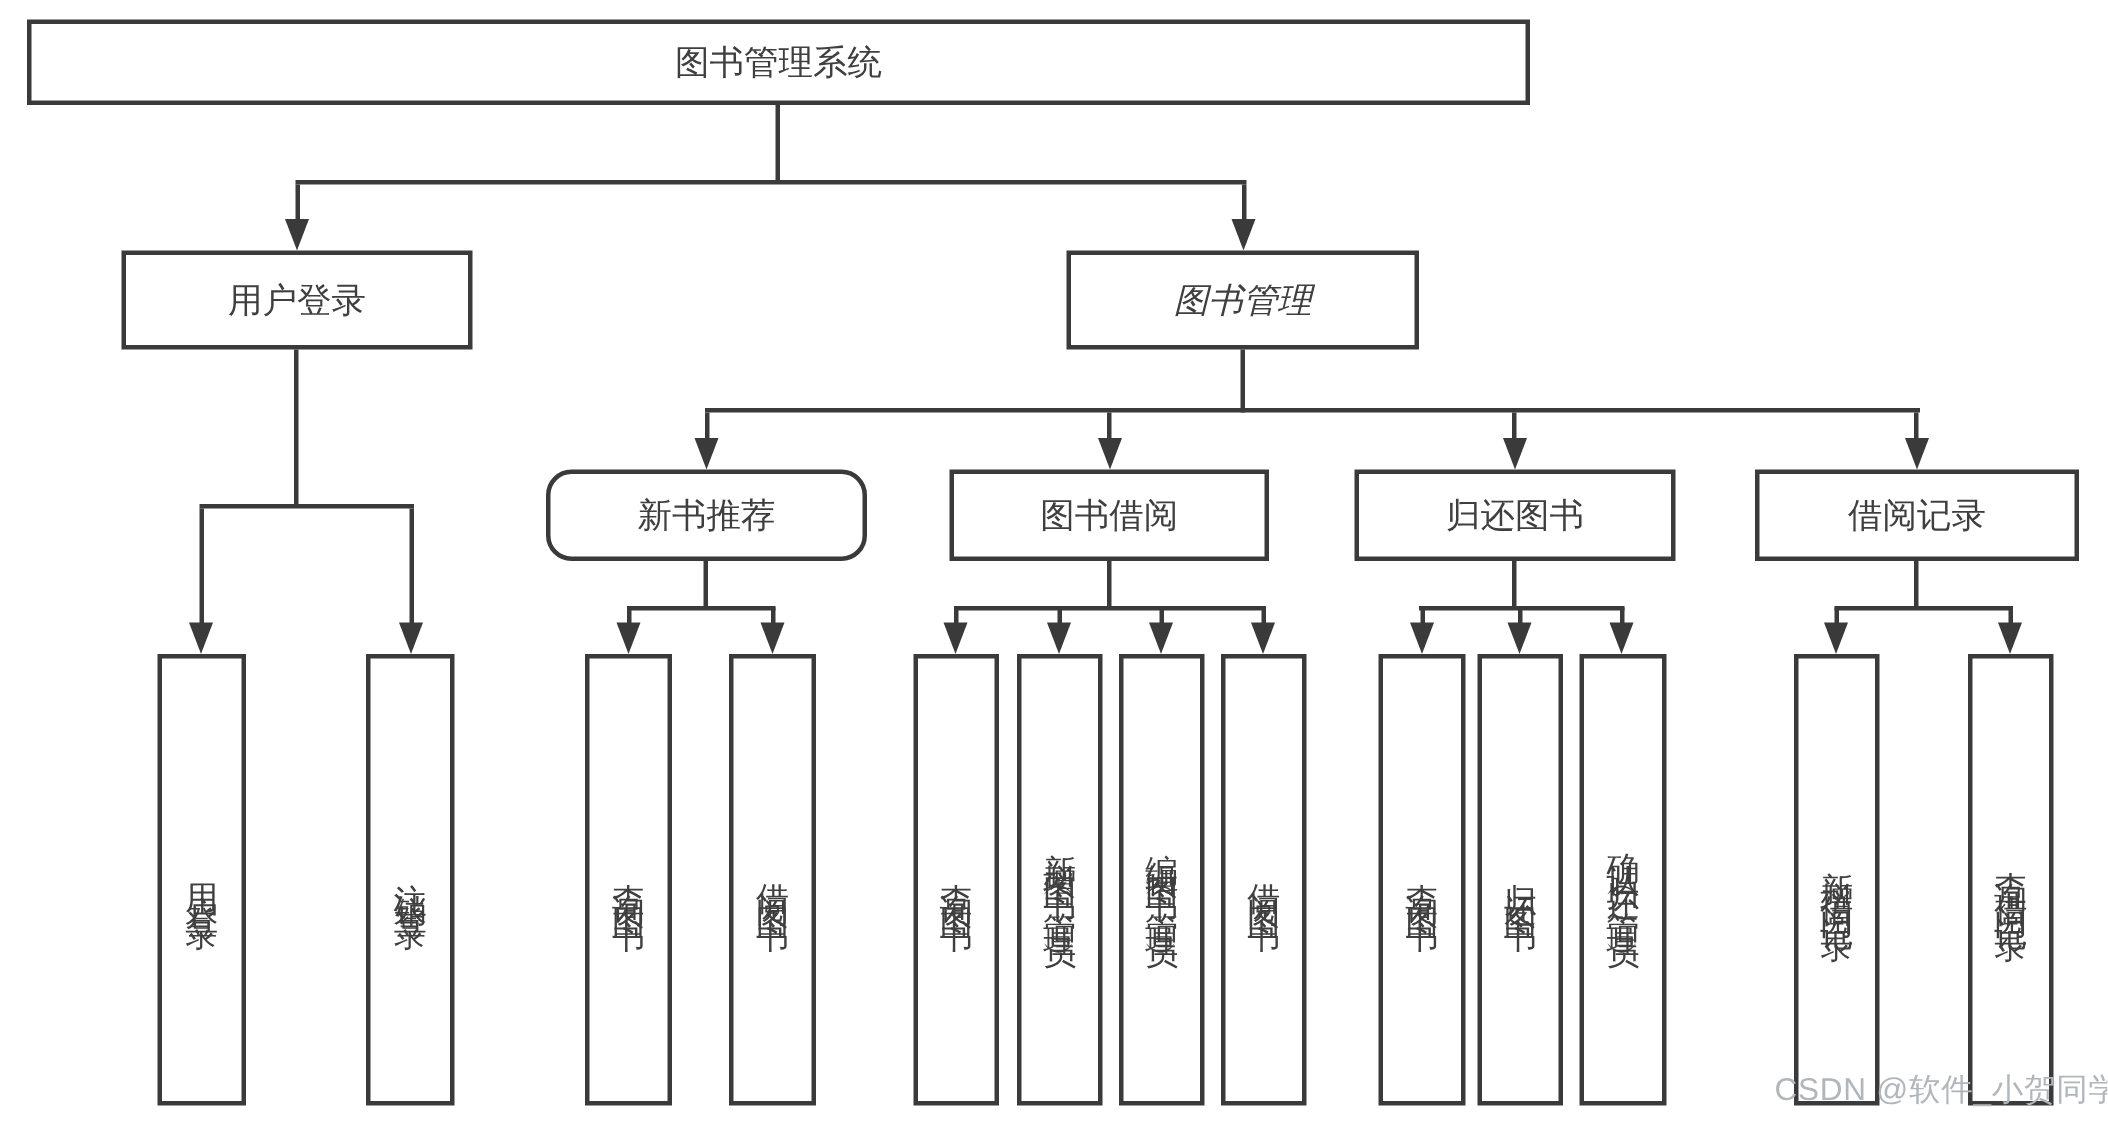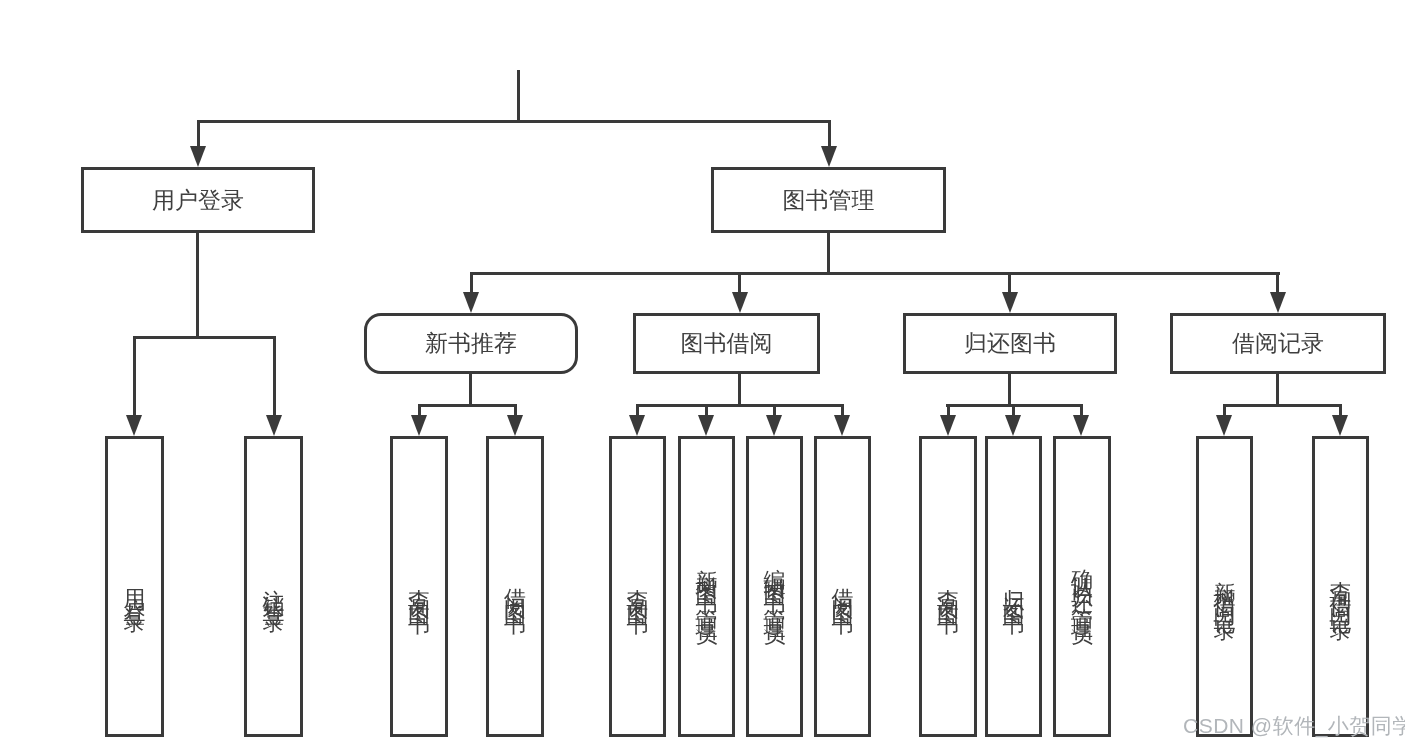--- a/index.html
+++ b/index.html
@@ -51,51 +51,52 @@
     color:var(--wm);
     letter-spacing:0.5px;
     white-space:nowrap;
   }
 </style>
 </head>
 <body>
 
 <div id="canvas">
 
+  <div class="node" style="left:18px;top:13px;width:1002px;height:57px;">图书管理系统</div>
 
   <div class="vl" style="left:517px;top:70px;height:52px;"></div>
   <div class="hl" style="left:197px;top:120px;width:634px;"></div>
   <div class="vl" style="left:197px;top:123px;height:25px;"></div>
   <div class="vl" style="left:828px;top:123px;height:25px;"></div>
   <div class="ar" style="left:190px;top:146px;"></div>
   <div class="ar" style="left:821px;top:146px;"></div>
 
   <div class="node" style="left:81px;top:167px;width:234px;height:66px;">用户登录</div>
-  <div class="node" style="left:711px;top:167px;width:235px;height:66px;">图书管理</div>
+  <div class="node" style="left:711px;top:167px;width:235px;height:66px;font-style:italic;">图书管理</div>
 
   <div class="vl" style="left:196px;top:233px;height:105px;"></div>
   <div class="hl" style="left:133px;top:336px;width:143px;"></div>
   <div class="vl" style="left:133px;top:339px;height:77px;"></div>
   <div class="vl" style="left:273px;top:339px;height:77px;"></div>
   <div class="ar" style="left:126px;top:415px;"></div>
   <div class="ar" style="left:266px;top:415px;"></div>
 
   <div class="vl" style="left:827px;top:233px;height:42px;"></div>
   <div class="hl" style="left:470px;top:272px;width:810px;"></div>
   <div class="vl" style="left:470px;top:275px;height:19px;"></div>
   <div class="vl" style="left:738px;top:275px;height:19px;"></div>
   <div class="vl" style="left:1008px;top:275px;height:19px;"></div>
   <div class="vl" style="left:1276px;top:275px;height:19px;"></div>
   <div class="ar" style="left:463px;top:292px;"></div>
   <div class="ar" style="left:732px;top:292px;"></div>
   <div class="ar" style="left:1002px;top:292px;"></div>
   <div class="ar" style="left:1270px;top:292px;"></div>
 
   <div class="node" style="left:364px;top:313px;width:214px;height:61px;border-radius:17px;">新书推荐</div>
-  <div class="node" style="left:633px;top:313px;width:187px;height:61px;">图书借阅</div>
+  <div class="node" style="left:633px;top:313px;width:213px;height:61px;">图书借阅</div>
   <div class="node" style="left:903px;top:313px;width:214px;height:61px;">归还图书</div>
   <div class="node" style="left:1170px;top:313px;width:216px;height:61px;">借阅记录</div>
 
   <div class="vl" style="left:469px;top:374px;height:32px;"></div>
   <div class="hl" style="left:418px;top:404px;width:99px;"></div>
   <div class="vl" style="left:418px;top:405px;height:12px;"></div>
   <div class="vl" style="left:514px;top:405px;height:12px;"></div>
   <div class="ar" style="left:411px;top:415px;"></div>
   <div class="ar" style="left:507px;top:415px;"></div>
 

